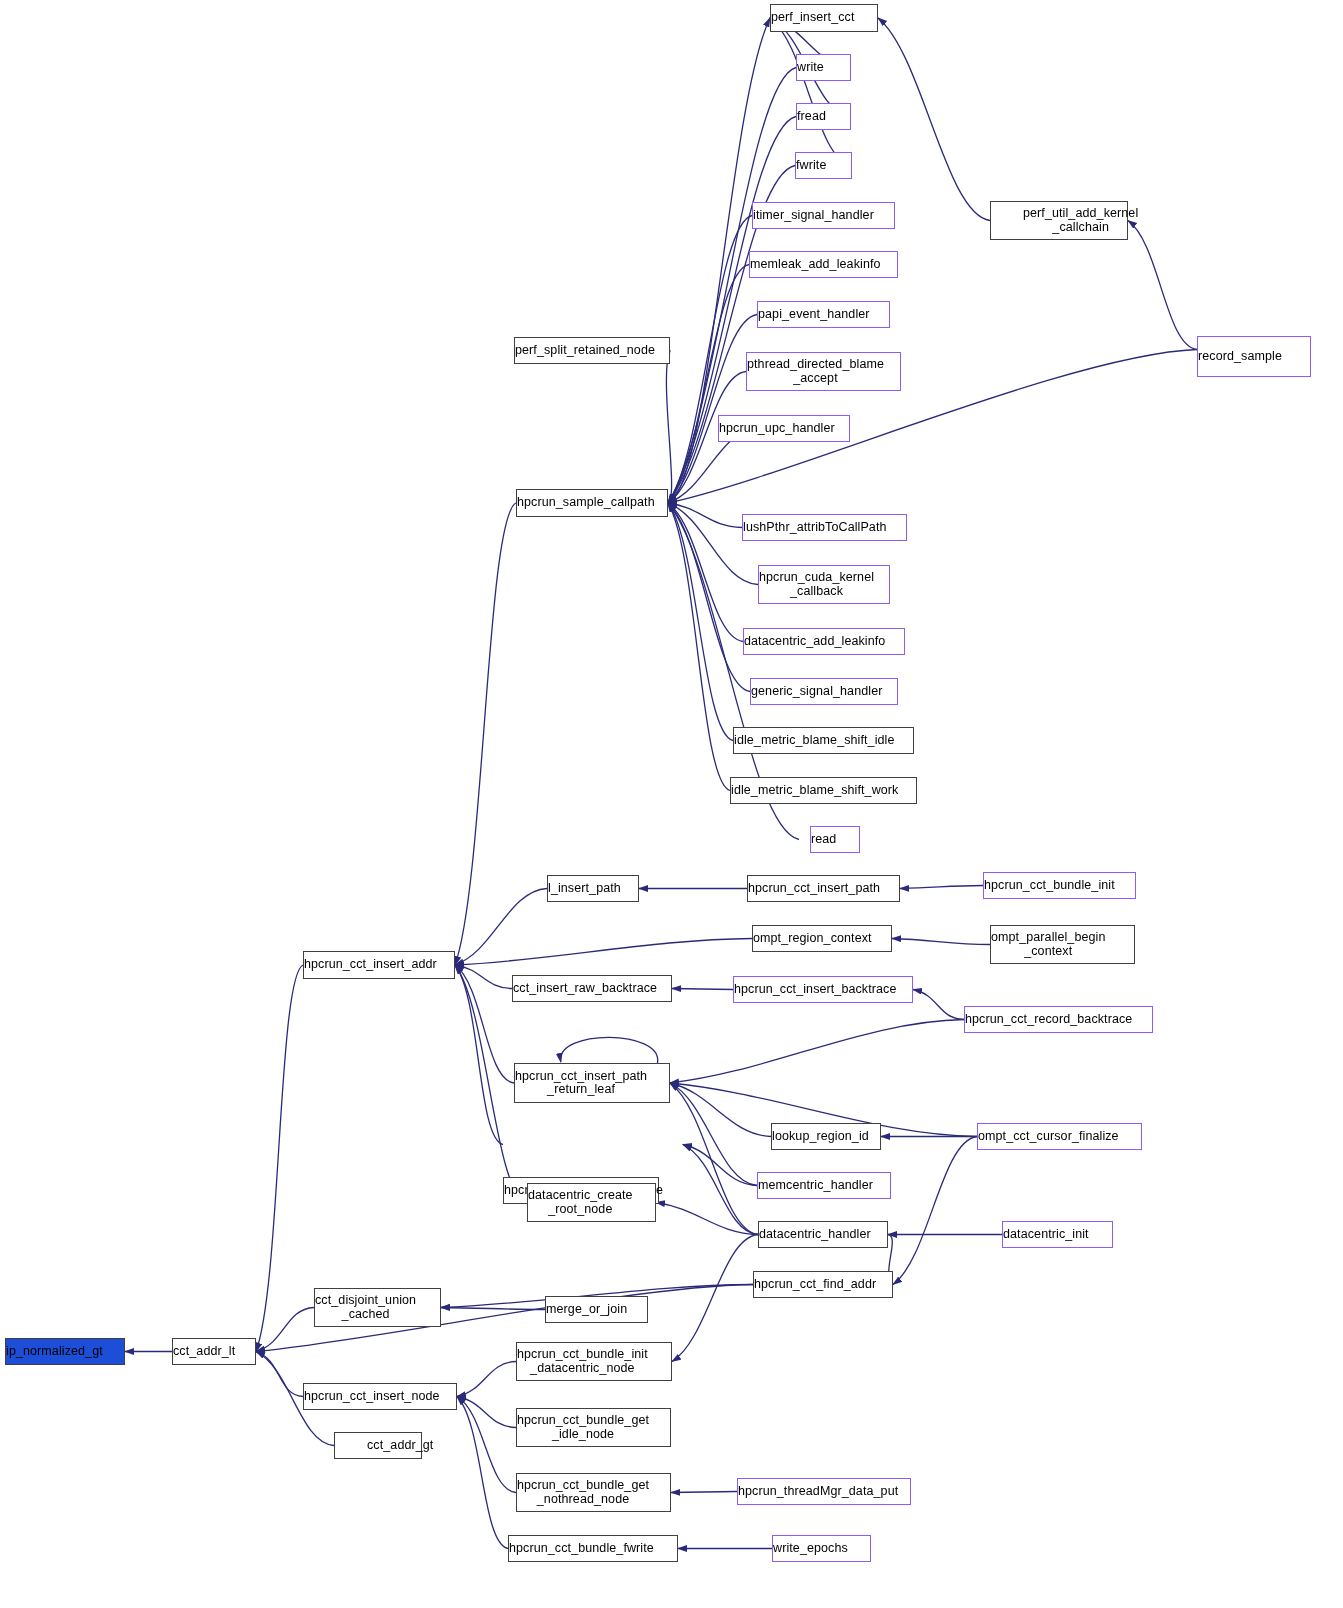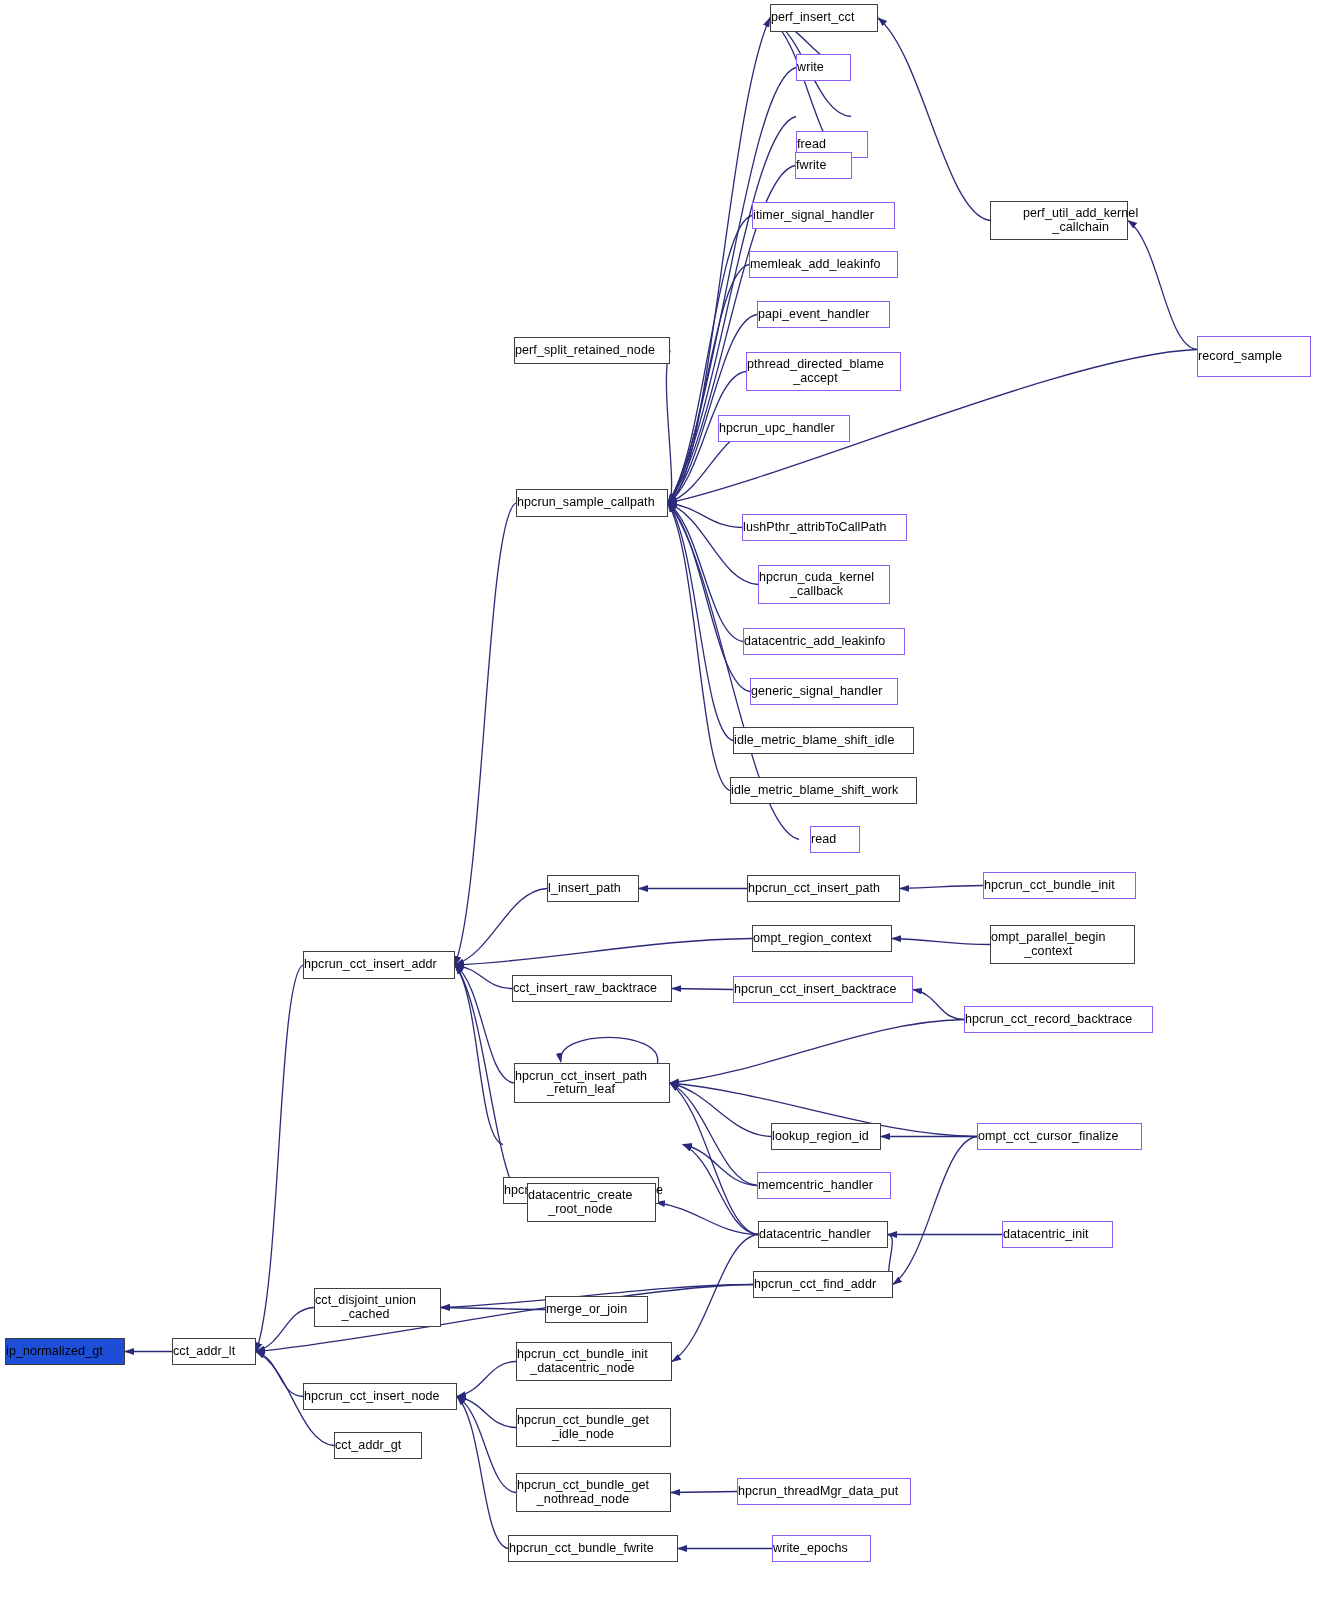--- a/index.html
+++ b/index.html
@@ -106,21 +106,21 @@
         <path d="M516,1492.5 C487.1525,1489.62 485.8475,1413.78 457,1396.5" marker-end="url(#arw)"></path>
         <path d="M508,1548.5 C481.5725,1543.94 483.4275,1423.86 457,1396.5" marker-end="url(#arw)"></path>
         <path d="M758,1234.5 C720.985,1238.31 709.015,1338.64 672,1361.5" marker-end="url(#arw)"></path>
         <path d="M737,1491.5 C706.035,1491.53 701.965,1492.32 671,1492.5" marker-end="url(#arw)"></path>
         <path d="M772,1548.5 C732.565,1548.5 717.435,1548.5 678,1548.5" marker-end="url(#arw)"></path>
       </g>
   </svg>
   <div id="node-layer">
       <div class="node black" style="left: 770px; top: 4px; width: 108px; height: 28px;"><span>perf_insert_cct</span></div>
       <div class="node red" style="left: 796px; top: 54px; width: 55px; height: 27px;"><span>write</span></div>
-      <div class="node red" style="left: 796px; top: 103px; width: 72px; height: 27px; margin-top: 28px;"><span>fread</span></div>
+      <div class="node red" style="left: 796px; top: 103px; width: 55px; height: 27px;"><span>fread</span></div>
       <div class="node red" style="left: 795px; top: 152px; width: 57px; height: 27px;"><span>fwrite</span></div>
       <div class="node red" style="left: 752px; top: 202px; width: 143px; height: 27px;"><span>itimer_signal_handler</span></div>
       <div class="node red" style="left: 749px; top: 251px; width: 149px; height: 27px;"><span>memleak_add_leakinfo</span></div>
       <div class="node red" style="left: 757px; top: 301px; width: 133px; height: 27px;"><span>papi_event_handler</span></div>
       <div class="node red" style="left: 746px; top: 352px; width: 155px; height: 39px;"><span>pthread_directed_blame
 _accept</span></div>
       <div class="node red" style="left: 718px; top: 415px; width: 132px; height: 27px;"><span>hpcrun_upc_handler</span></div>
       <div class="node black" style="left: 514px; top: 337px; width: 156px; height: 27px;"><span>perf_split_retained_node</span></div>
       <div class="node black" style="left: 990px; top: 201px; width: 138px; height: 39px; padding-left: 32px;"><span>perf_util_add_kernel
 _callchain</span></div>
@@ -158,20 +158,20 @@
       <div class="node black" style="left: 314px; top: 1288px; width: 127px; height: 39px;"><span>cct_disjoint_union
 _cached</span></div>
       <div class="node black" style="left: 545px; top: 1296px; width: 103px; height: 27px;"><span>merge_or_join</span></div>
       <div class="node current" style="left: 5px; top: 1338px; width: 120px; height: 27px;"><span>ip_normalized_gt</span></div>
       <div class="node black" style="left: 172px; top: 1338px; width: 84px; height: 27px;"><span>cct_addr_lt</span></div>
       <div class="node black" style="left: 516px; top: 1342px; width: 156px; height: 39px;"><span>hpcrun_cct_bundle_init
 _datacentric_node</span></div>
       <div class="node black" style="left: 303px; top: 1383px; width: 154px; height: 27px;"><span>hpcrun_cct_insert_node</span></div>
       <div class="node black" style="left: 516px; top: 1408px; width: 155px; height: 39px;"><span>hpcrun_cct_bundle_get
 _idle_node</span></div>
-      <div class="node black" style="left: 334px; top: 1432px; width: 88px; height: 27px;"><span>cct_addr_gt</span></div>
+      <div class="node black" style="left: 334px; top: 1432px; width: 88px; height: 27px; padding-left: 32px;"><span>cct_addr_gt</span></div>
       <div class="node black" style="left: 516px; top: 1473px; width: 155px; height: 39px;"><span>hpcrun_cct_bundle_get
 _nothread_node</span></div>
       <div class="node red" style="left: 737px; top: 1478px; width: 174px; height: 27px;"><span>hpcrun_threadMgr_data_put</span></div>
       <div class="node black" style="left: 508px; top: 1535px; width: 170px; height: 27px;"><span>hpcrun_cct_bundle_fwrite</span></div>
       <div class="node red" style="left: 772px; top: 1535px; width: 99px; height: 27px;"><span>write_epochs</span></div>
     </div>
 </div>
 
 </body></html>

